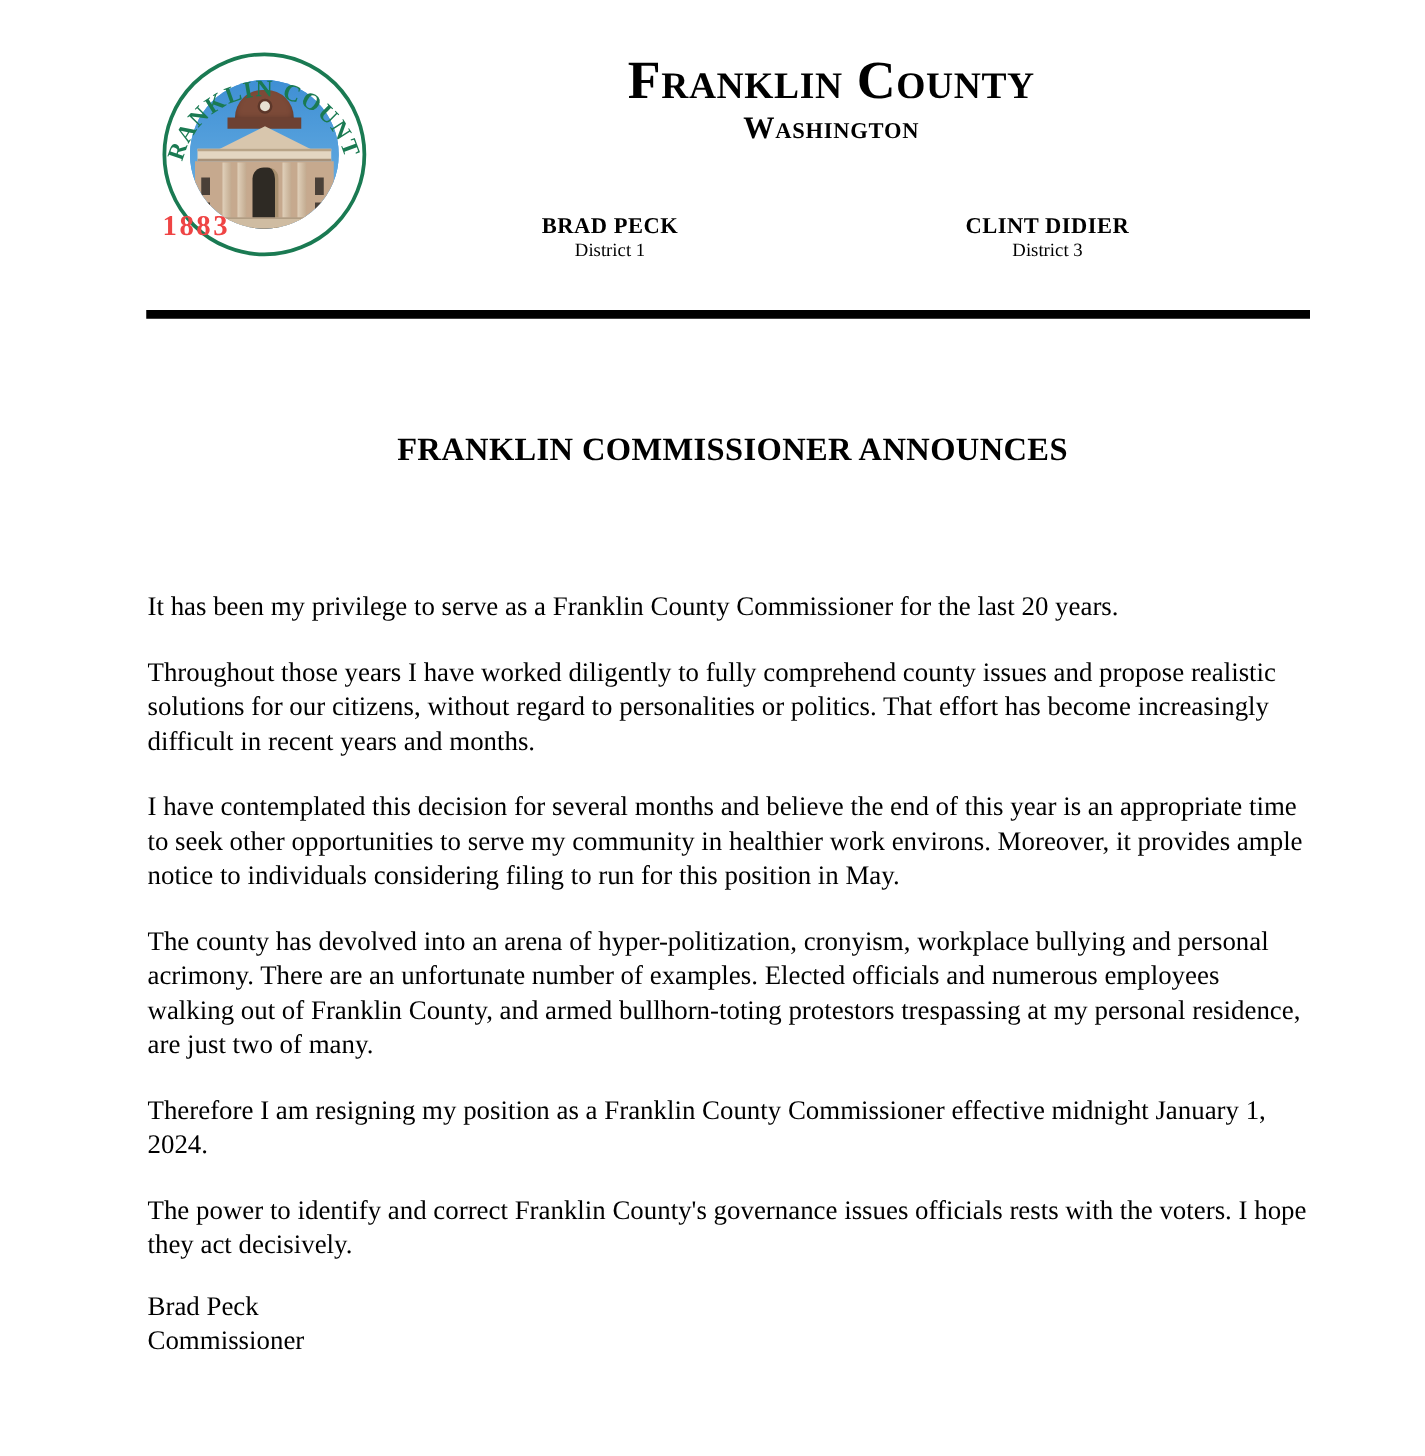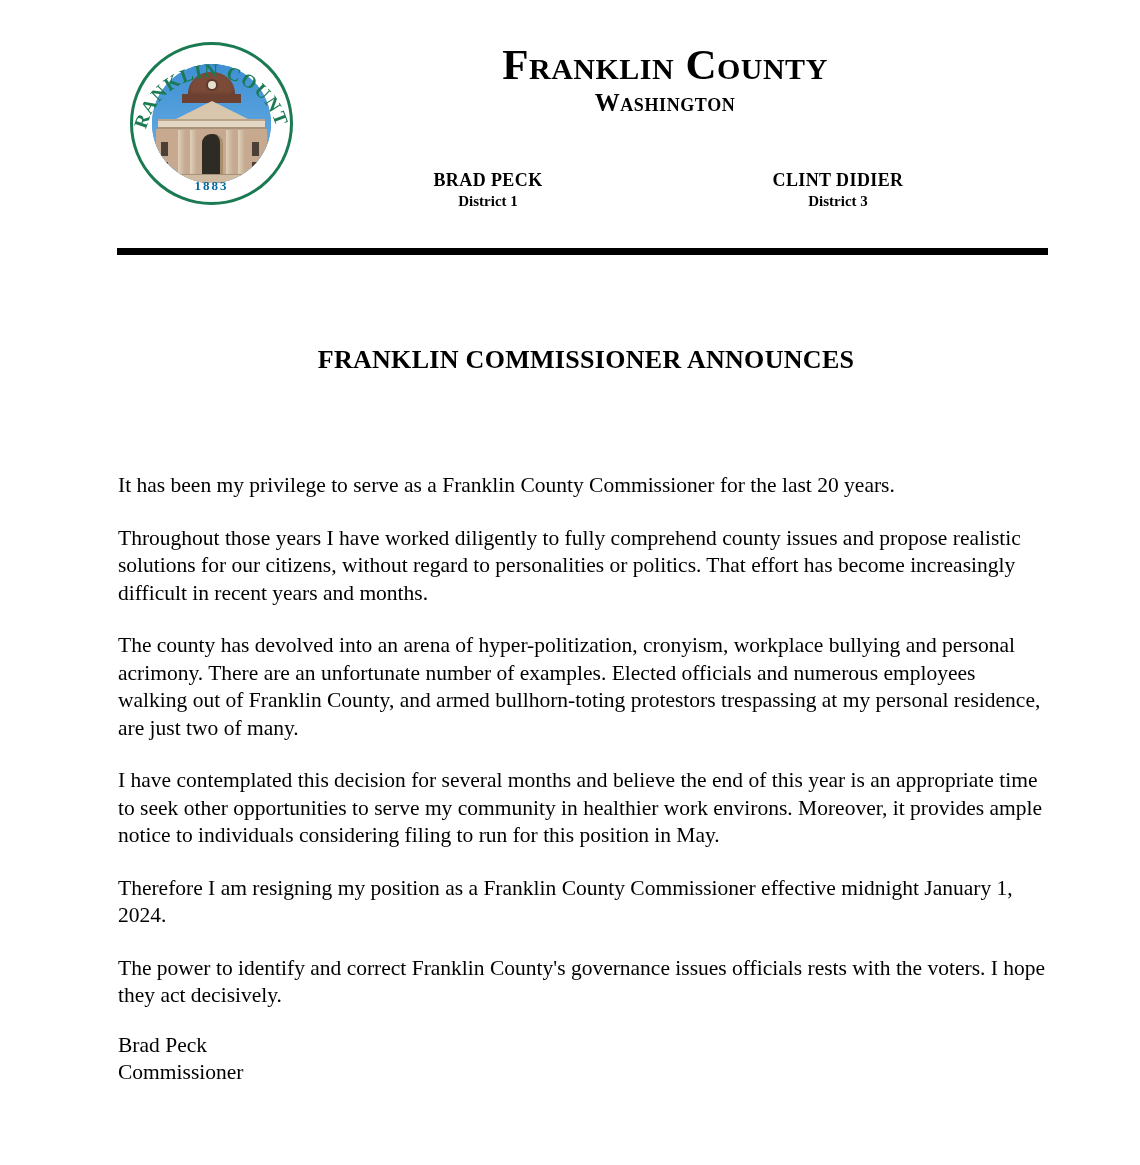--- a/index.html
+++ b/index.html
@@ -119,26 +119,25 @@
     background: linear-gradient(#d7c6ac,#bda punch);
     background-color: #cfbca2;
     border-top: 1px solid #a8927a;
   }
 
   
   .seal-arc { position: absolute; inset: 0; }
   .seal-year {
     position: absolute;
     left: 0; right: 0; bottom: 11px;
-    text-align: center;
     font-family: "Liberation Serif", serif;
-    font-size: 13px;
+    font-size: 23px;
     font-weight: 700;
     letter-spacing: 2px;
-    color: #0369a1;
+    color: #ef4444;
   }
 
   
   .head-titles {
     position: absolute;
     left: 315px; top: 36px;
     width: 700px;
     text-align: center;
   }
   .board-line {
@@ -176,21 +175,21 @@
     text-align: center;
   }
   .comm-name {
     font-size: 18px;
     font-weight: 700;
     letter-spacing: .4px;
     line-height: 1.15;
   }
   .comm-district {
     font-size: 15px;
-    font-weight: 700;
+    font-weight: 400;
     line-height: 1.3;
     margin-top: 1px;
   }
 
   
   .rule {
     position: absolute;
     left: 117px; top: 248px;
     width: 931px; height: 7px;
     background: #000000;
@@ -282,21 +281,21 @@
   <div class="rule"></div>
 </div>
 
 <div class="headline">
   <div>FRANKLIN COMMISSIONER ANNOUNCES</div>
 </div>
 
 <div class="body-copy">
   <p>It has been my privilege to serve as a Franklin County Commissioner for the last 20 years.</p>
   <p>Throughout those years I have worked diligently to fully comprehend county issues and propose realistic solutions for our citizens, without regard to personalities or politics. That effort has become increasingly difficult in recent years and months.</p>
+  <p>I have contemplated this decision for several months and believe the end of this year is an appropriate time to seek other opportunities to serve my community in healthier work environs. Moreover, it provides ample notice to individuals considering filing to run for this position in May.</p>
   <p>The county has devolved into an arena of hyper-politization, cronyism, workplace bullying and personal acrimony. There are an unfortunate number of examples. Elected officials and numerous employees walking out of Franklin County, and armed bullhorn-toting protestors trespassing at my personal residence, are just two of many.</p>
-  <p>I have contemplated this decision for several months and believe the end of this year is an appropriate time to seek other opportunities to serve my community in healthier work environs. Moreover, it provides ample notice to individuals considering filing to run for this position in May.</p>
   <p>Therefore I am resigning my position as a Franklin County Commissioner effective midnight January 1, 2024.</p>
   <p>The power to identify and correct Franklin County's governance issues officials rests with the voters. I hope they act decisively.</p>
   <div class="signature">
     <p>Brad Peck</p>
     <p>Commissioner</p>
   </div>
 </div>
 
 </body></html>

